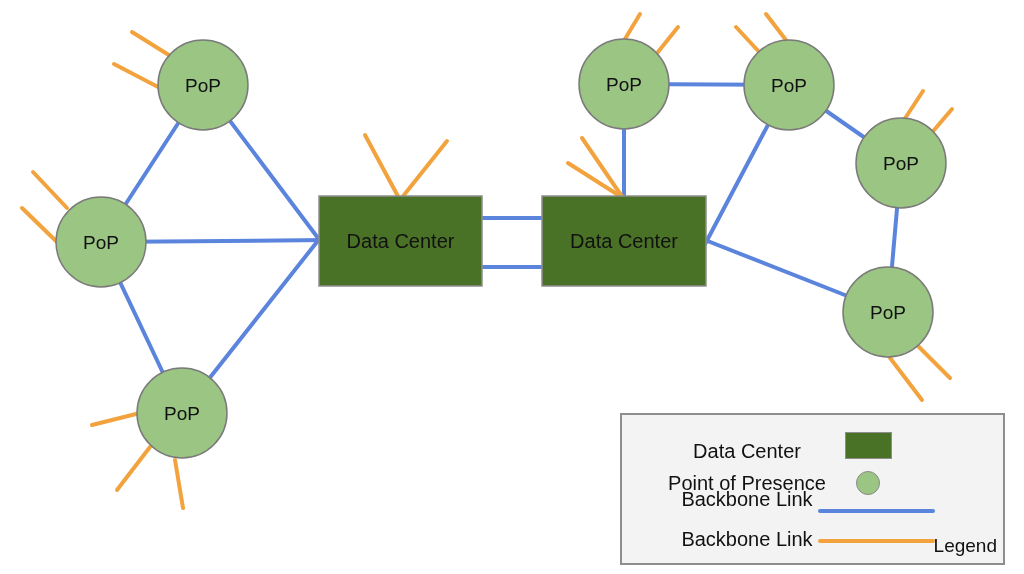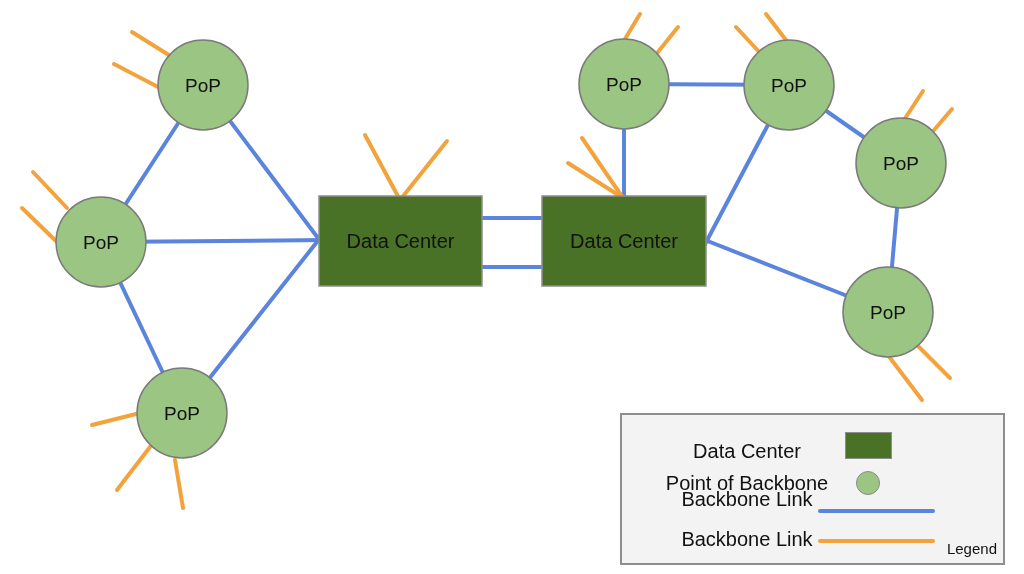--- a/index.html
+++ b/index.html
@@ -73,21 +73,21 @@
     width: 117px;
     height: 4px;
     border-radius: 2px;
   }
   .lg-line.blue   { top: 94px; }
   .lg-line.orange { top: 124px; }
   .lg-title {
     position: absolute;
     right: 6px;
     bottom: 6px;
-    font-size: 15px;
+    font-size: 19px;
     color: #111111;
   }
 </style>
 </head>
 <body>
 
 <div class="stage">
 
   <svg id="diagram" width="1024" height="574" viewBox="0 0 1024 574">
       <line x1="203" y1="85" x2="101" y2="242" stroke="#5b85dd" stroke-width="4" stroke-linecap="round"></line>
@@ -137,21 +137,21 @@
       <circle cx="789" cy="85" r="45" fill="#9bc583" stroke="#7a7a7a" stroke-width="1.5"></circle>
       <text x="789" y="92" text-anchor="middle" font-size="19" fill="#111111">PoP</text>
       <circle cx="901" cy="163" r="45" fill="#9bc583" stroke="#7a7a7a" stroke-width="1.5"></circle>
       <text x="901" y="170" text-anchor="middle" font-size="19" fill="#111111">PoP</text>
       <circle cx="888" cy="312" r="45" fill="#9bc583" stroke="#7a7a7a" stroke-width="1.5"></circle>
       <text x="888" y="319" text-anchor="middle" font-size="19" fill="#111111">PoP</text>
     </svg>
 
   <div class="legend">
     <span class="lg-label r1">Data Center</span>
-    <span class="lg-label r2">Point of Backbone</span>
+    <span class="lg-label r2">Point of Presence</span>
     <span class="lg-label r3">Backbone Link</span>
     <span class="lg-label r4">Backbone Link</span>
 
     <span class="lg-swatch-rect" style="background-color: rgb(74, 114, 39);"></span>
     <span class="lg-swatch-circle" style="background-color: rgb(155, 197, 131);"></span>
     <span class="lg-line blue" style="background-color: rgb(91, 133, 221);"></span>
     <span class="lg-line orange" style="background-color: rgb(242, 163, 61);"></span>
 
     <span class="lg-title">Legend</span>
   </div>

